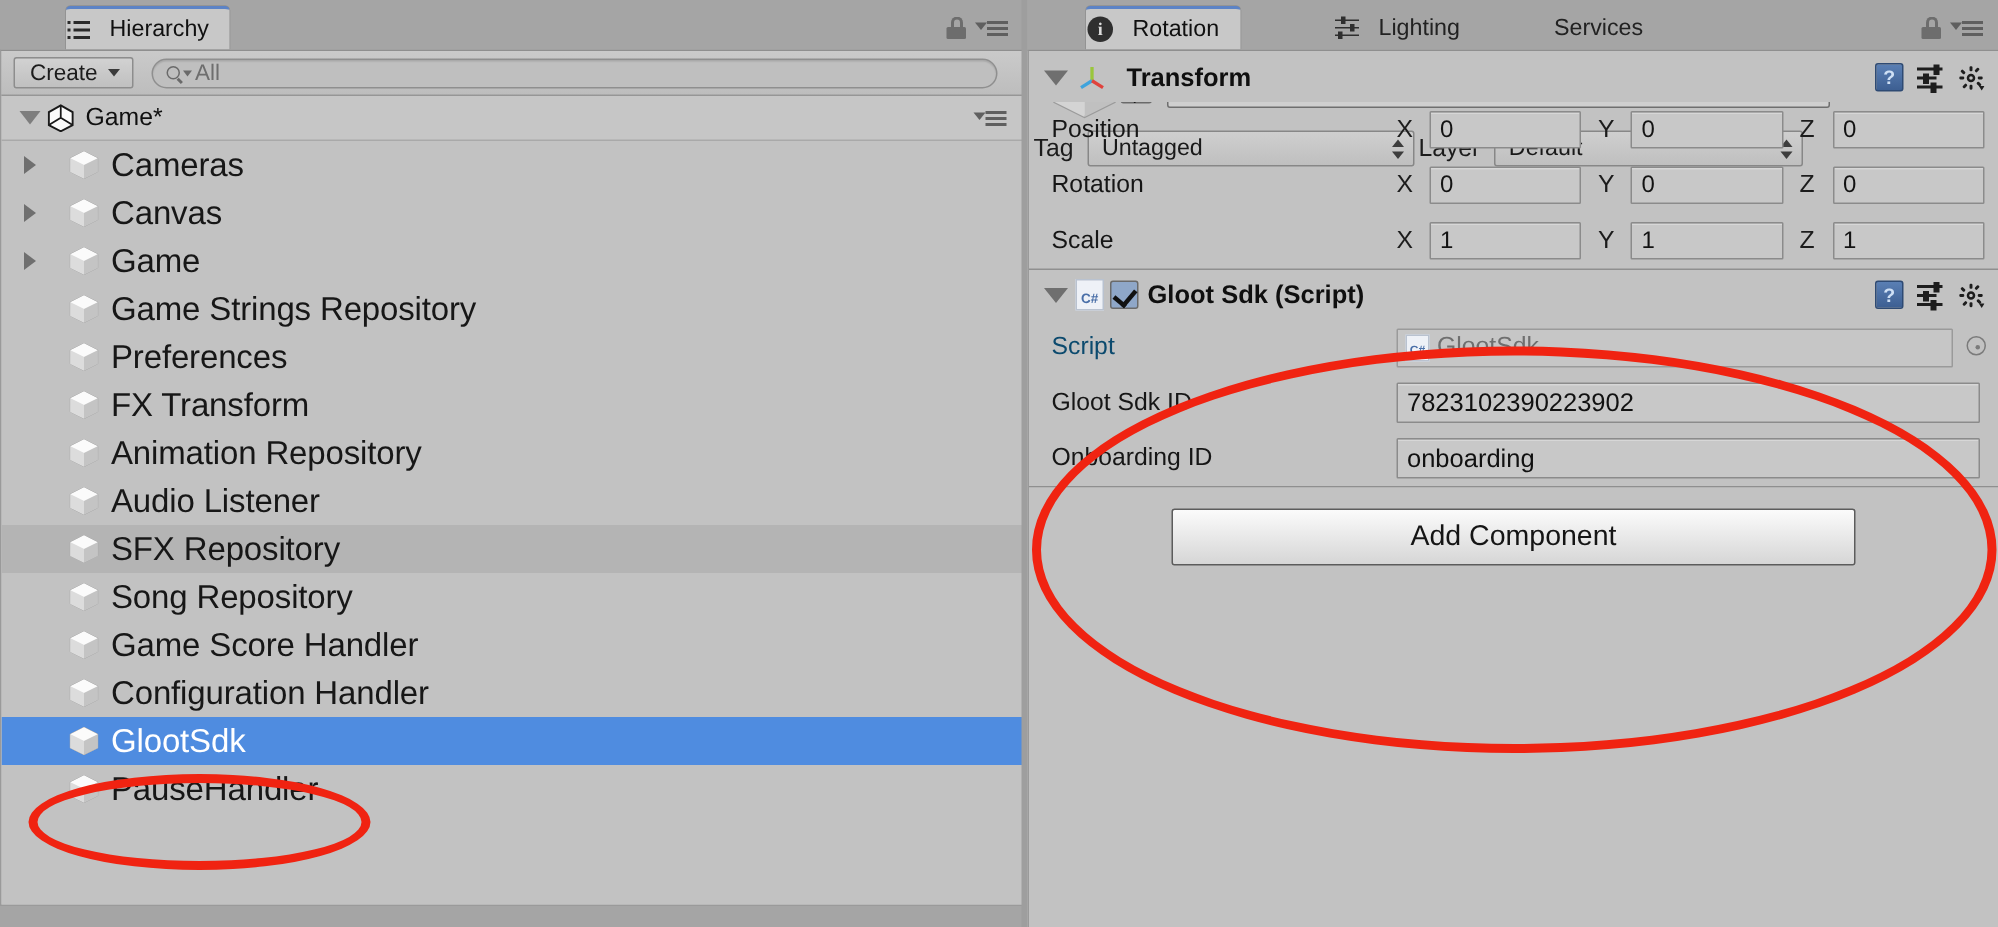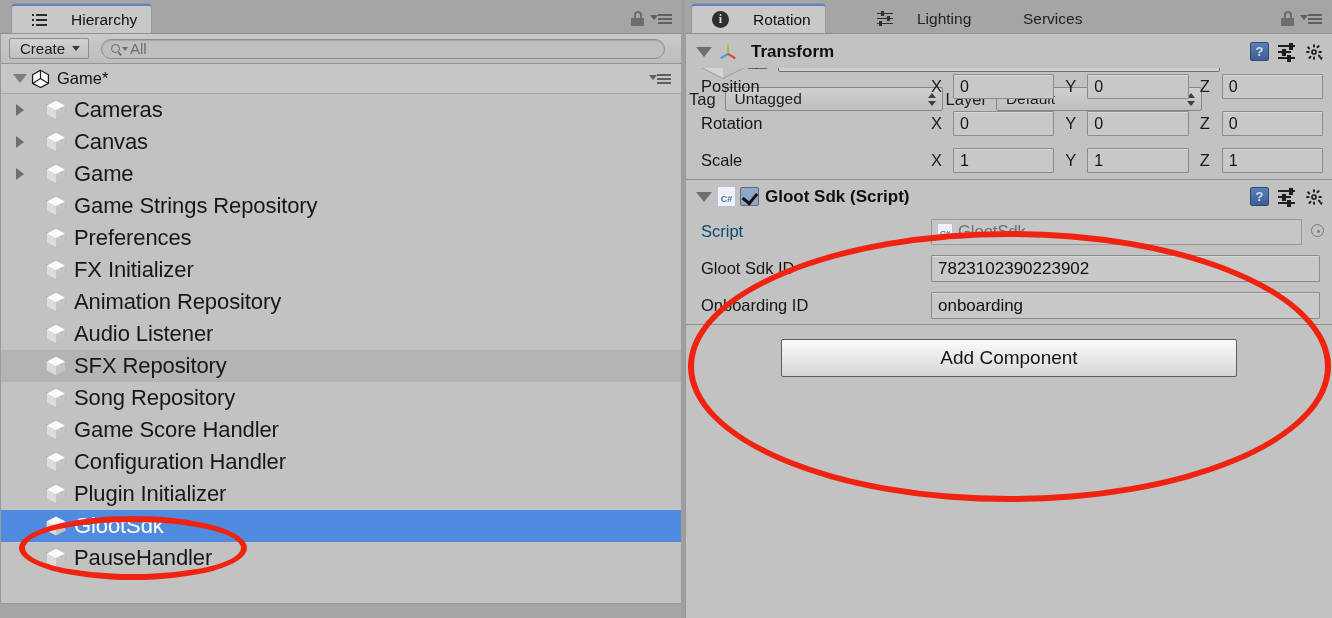--- a/index.html
+++ b/index.html
@@ -16,25 +16,26 @@
 
   
   .panel { position:absolute; background:#a5a5a5; }
 
   .tabstrip {
     position:absolute; left:0; top:0; height:33px; width:100%;
     background:#a5a5a5;
   }
   .tab {
     position:absolute; top:4px; height:29px;
-    display:flex; align-items:center; gap:24px;
-    padding:0 14px 0 20px;
+    display:flex; align-items:center; gap:13px;
+    padding:0 14px 0 1px;
     font-size:15.5px; color:#222;
     border-radius:3px 3px 0 0;
     cursor:default;
+    margin-left:32px;
   }
   .tab.active {
     background:#c8c8c8;
     border-top:2px solid #5c83c6;
     box-shadow: 0 0 0 0.5px #8e8e8e;
     color:#101010;
   }
   .tab.inactive { background:transparent; }
 
   .panel-body {
@@ -393,21 +394,21 @@
           <span class="label">Preferences</span>
         </div>
         <div class="node">
           <span class="indent"></span>
           <svg class="cube" viewBox="0 0 24 24">
             <polygon points="12,2 22,7 22,17 12,22 2,17 2,7" fill="#e8e8e8" stroke="#a8a8a8" stroke-width="0.7"></polygon>
             <polygon points="12,2 22,7 12,12 2,7" fill="#fbfbfb"></polygon>
             <polygon points="2,7 12,12 12,22 2,17" fill="#dcdcdc"></polygon>
             <polygon points="22,7 22,17 12,22 12,12" fill="#c4c4c4"></polygon>
           </svg>
-          <span class="label">FX Initializer</span>
+          <span class="label">FX Transform</span>
         </div>
         <div class="node">
           <span class="indent"></span>
           <svg class="cube" viewBox="0 0 24 24">
             <polygon points="12,2 22,7 22,17 12,22 2,17 2,7" fill="#e8e8e8" stroke="#a8a8a8" stroke-width="0.7"></polygon>
             <polygon points="12,2 22,7 12,12 2,7" fill="#fbfbfb"></polygon>
             <polygon points="2,7 12,12 12,22 2,17" fill="#dcdcdc"></polygon>
             <polygon points="22,7 22,17 12,22 12,12" fill="#c4c4c4"></polygon>
           </svg>
           <span class="label">Animation Repository</span>
@@ -454,30 +455,20 @@
         </div>
         <div class="node">
           <span class="indent"></span>
           <svg class="cube" viewBox="0 0 24 24">
             <polygon points="12,2 22,7 22,17 12,22 2,17 2,7" fill="#e8e8e8" stroke="#a8a8a8" stroke-width="0.7"></polygon>
             <polygon points="12,2 22,7 12,12 2,7" fill="#fbfbfb"></polygon>
             <polygon points="2,7 12,12 12,22 2,17" fill="#dcdcdc"></polygon>
             <polygon points="22,7 22,17 12,22 12,12" fill="#c4c4c4"></polygon>
           </svg>
           <span class="label">Configuration Handler</span>
-        </div>
-        <div class="node">
-          <span class="indent"></span>
-          <svg class="cube" viewBox="0 0 24 24">
-            <polygon points="12,2 22,7 22,17 12,22 2,17 2,7" fill="#e8e8e8" stroke="#a8a8a8" stroke-width="0.7"></polygon>
-            <polygon points="12,2 22,7 12,12 2,7" fill="#fbfbfb"></polygon>
-            <polygon points="2,7 12,12 12,22 2,17" fill="#dcdcdc"></polygon>
-            <polygon points="22,7 22,17 12,22 12,12" fill="#c4c4c4"></polygon>
-          </svg>
-          <span class="label">Plugin Initializer</span>
         </div>
         <div class="node sel">
           <span class="indent"></span>
           <svg class="cube" viewBox="0 0 24 24">
             <polygon points="12,2 22,7 22,17 12,22 2,17 2,7" fill="#e8e8e8" stroke="#a8a8a8" stroke-width="0.7"></polygon>
             <polygon points="12,2 22,7 12,12 2,7" fill="#fbfbfb"></polygon>
             <polygon points="2,7 12,12 12,22 2,17" fill="#dcdcdc"></polygon>
             <polygon points="22,7 22,17 12,22 12,12" fill="#c4c4c4"></polygon>
           </svg>
           <span class="label">GlootSdk</span>

